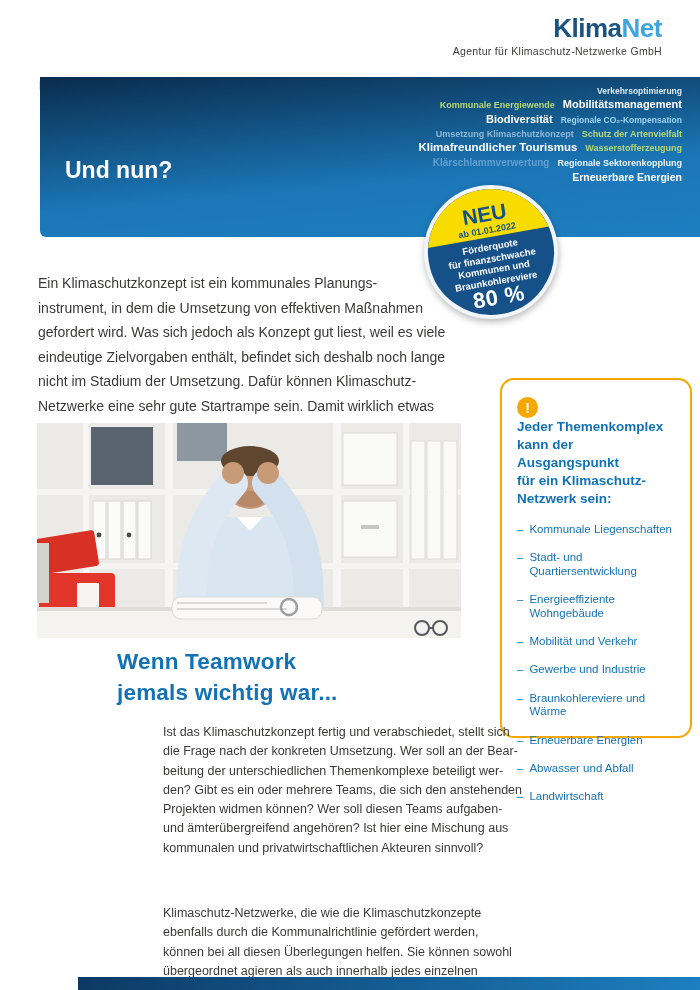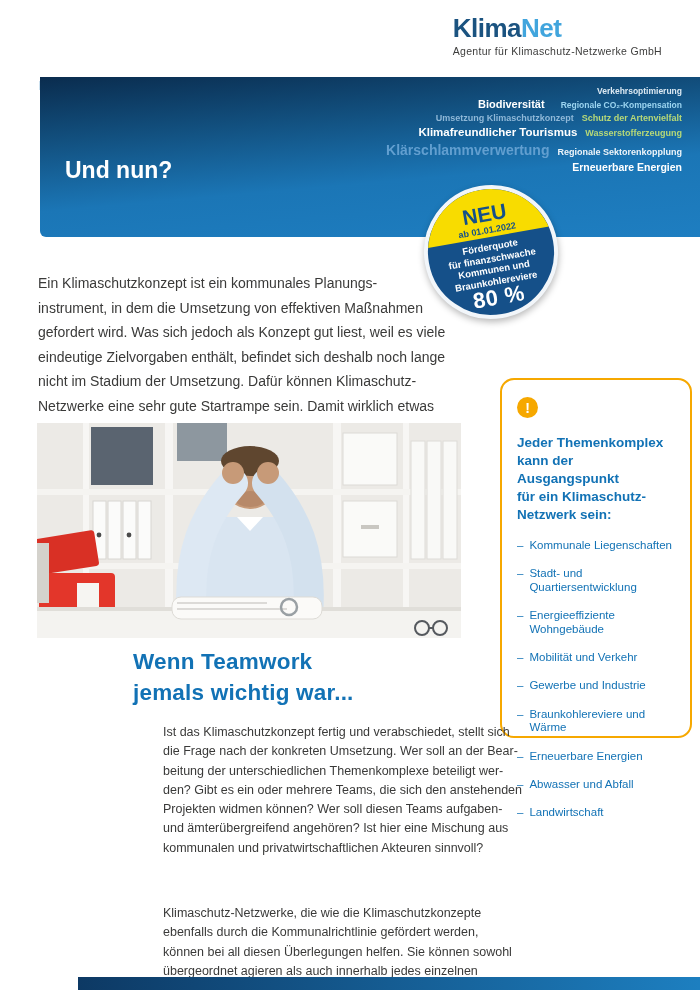--- a/index.html
+++ b/index.html
@@ -1,42 +1,42 @@
 <!DOCTYPE html>
 <html><head>
 <meta charset="utf-8">
 <style>
   html,body{margin:0;padding:0;background:#fff;}
   .page{position:relative;width:700px;height:990px;background:#fff;overflow:hidden;
         font-family:"Liberation Sans",sans-serif;}
 
   
-  .logo{position:absolute;top:15px;right:38px;}
+  .logo{position:absolute;top:15px;right:38px;text-align:right;}
   .logo-name{font-size:26px;font-weight:700;letter-spacing:-0.5px;line-height:1;}
   .logo-a{color:#1b5380;}
   .logo-b{color:#41a5dd;}
   .logo-sub{font-size:10.5px;color:#3d3d3c;margin-top:4px;letter-spacing:0.3px;}
 
   
   .tagline{position:absolute;left:39px;top:55px;font-size:12px;font-weight:700;color:#1374b5;margin-top:24px;}
 
   
   .banner{position:absolute;left:40px;top:77px;right:0;height:160px;
           background:linear-gradient(175deg,#0a2c4e 0%,#12507f 30%,#1b76b6 62%,#1e7ec1 100%);
           border-bottom-left-radius:6px;}
   .wordcloud{position:absolute;top:9px;right:18px;display:flex;flex-direction:column;
              align-items:flex-end;gap:2px;}
   .cloud-line{display:flex;align-items:baseline;gap:8px;white-space:nowrap;}
   .cw{font-weight:700;line-height:1.2;}
   .w-sm{color:#dcE9f3;font-size:8.5px;}
   .w-sm2{color:#eef5fa;font-size:9px;}
   .g-sm{color:#b6d878;font-size:9px;}
-  .b-sm{color:#9bd4f0;font-size:8.5px;margin-left:8px;}
+  .b-sm{color:#9bd4f0;font-size:8.5px;}
   .m-sm{color:#8fb8d8;font-size:9px;}
-  .mb-sm{color:#629fd0;font-size:14px;}
+  .mb-sm{color:#629fd0;font-size:10px;}
   .w-lg{color:#ffffff;font-size:11px;}
   .w-xl{color:#ffffff;font-size:11.5px;margin-left:24px;}
   .w-md{color:#ffffff;font-size:10.5px;}
 
   .headline{position:absolute;left:25px;top:78px;color:#fff;}
   .headline-1{font-size:20px;font-weight:700;line-height:1.15;}
   .headline-2{font-size:23px;font-weight:700;line-height:1.1;margin-top:3px;}
 
   
   .badge{position:absolute;left:424px;top:185px;width:134px;height:134px;border-radius:50%;
@@ -58,27 +58,27 @@
 
   
   .photo{position:absolute;left:37px;top:423px;width:424px;height:215px;overflow:hidden;}
 
   
   .sidebox{position:absolute;left:500px;top:378px;width:192px;height:360px;
            border:2px solid #f6a800;border-radius:14px;box-sizing:border-box;
            padding:17px 14px 0 15px;background:#fff;}
   .alert-icon{width:21px;height:21px;border-radius:50%;background:#f6a800;color:#fff;
               font-weight:700;font-size:14px;display:flex;align-items:center;justify-content:center;}
-  .sidebox-title{margin-top:16px;color:#1272b5;font-weight:700;font-size:13.5px;line-height:18px;}
+  .sidebox-title{color:#1272b5;font-weight:700;font-size:13.5px;line-height:18px;}
   .sidebox-list{margin-top:10px;}
   .side-item{display:flex;gap:6px;color:#1272b5;font-size:11.5px;margin-top:14.5px;line-height:1.2;}
 
   
   .section-heading{position:absolute;left:117px;top:646px;color:#1272b5;font-size:22.5px;
-                   font-weight:700;line-height:31px;letter-spacing:0.2px;margin-left:16px;}
+                   font-weight:700;line-height:31px;letter-spacing:0.2px;}
   .para{position:absolute;left:117px;width:362px;font-size:12.5px;line-height:19.3px;color:#3a3a39;margin-left:46px;}
   .para1{top:723px;}
   .para2{top:904px;}
 
   .footer-bar{position:absolute;left:78px;top:977px;width:622px;height:13px;
               background:linear-gradient(90deg,#0d3964,#1d7fc0);}
 </style>
 </head>
 <body>
 
@@ -88,20 +88,24 @@
     <div class="logo-name"><span class="logo-a">Klima</span><span class="logo-b">Net</span></div>
     <div class="logo-sub">Agentur für Klimaschutz-Netzwerke GmbH</div>
   </div>
 
   <div class="tagline">Klimaschutz-Netzwerke auf Basis der Kommunalrichtlinie.</div>
 
   <div class="banner">
     <div class="wordcloud">
         <div class="cloud-line">
           <span class="cw w-sm">Verkehrsoptimierung</span>
+        </div>
+        <div class="cloud-line">
+          <span class="cw g-sm">Kommunale Energiewende</span>
+          <span class="cw w-lg">Mobilitätsmanagement</span>
         </div>
         <div class="cloud-line">
           <span class="cw w-lg">Biodiversität</span>
           <span class="cw b-sm">Regionale CO₂-Kompensation</span>
         </div>
         <div class="cloud-line">
           <span class="cw m-sm">Umsetzung Klimaschutzkonzept</span>
           <span class="cw g-sm">Schutz der Artenvielfalt</span>
         </div>
         <div class="cloud-line">

